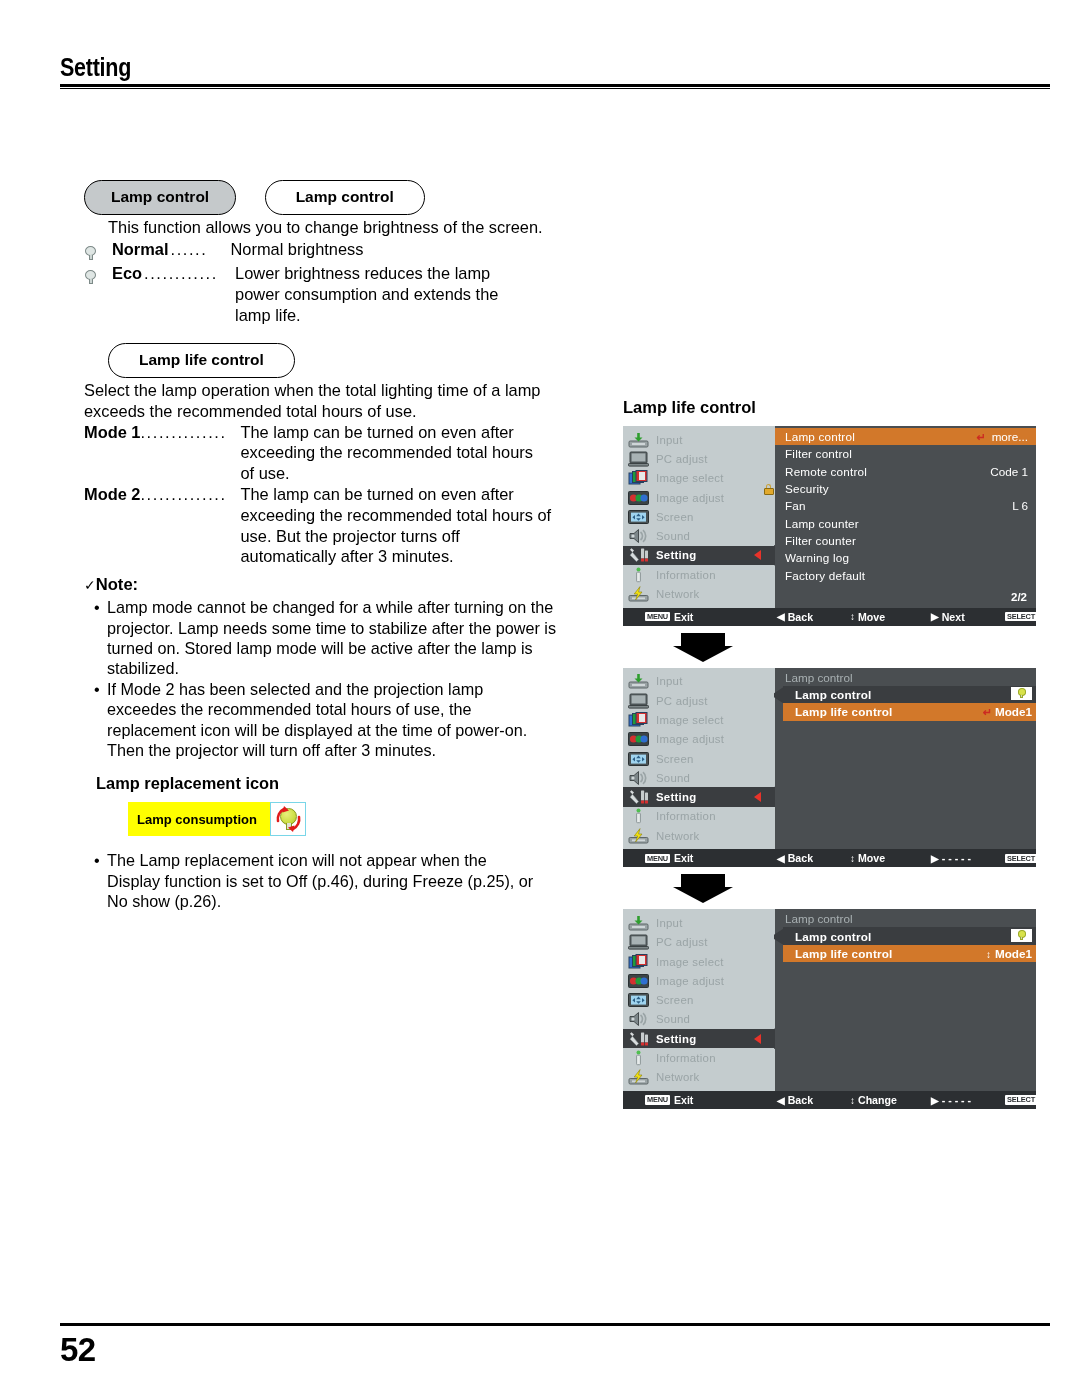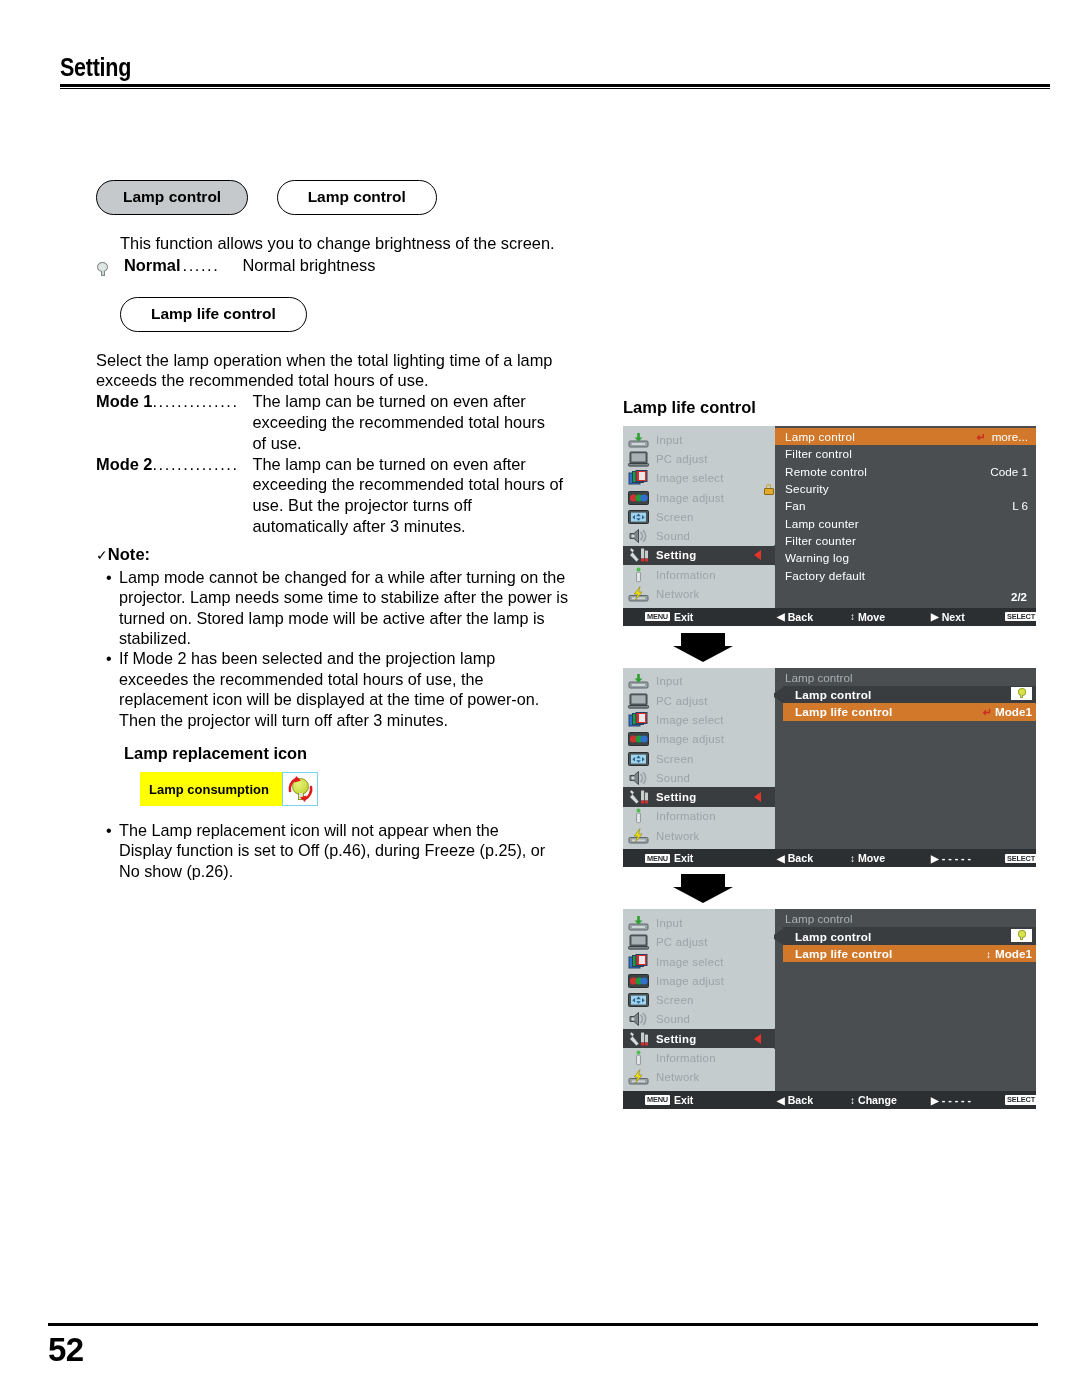--- a/index.html
+++ b/index.html
@@ -18,38 +18,38 @@
   .page-header .title {
     font-size: 25px; font-weight: bold; letter-spacing: -0.3px;
     font-family: "Liberation Sans", sans-serif;
     transform: scaleX(0.86); transform-origin: left center;
     line-height: 1.0;
   }
   .page-header .rule-thick { height:3px; background:#000; margin-top:4px; }
   .page-header .rule-thin  { height:1px; background:#000; margin-top:1px; }
 
   
-  .left-col { position:absolute; left:96px; top:168px; width:500px; }
+  .left-col { position:absolute; left:84px; top:168px; width:500px; }
 
   .pill {
     display:inline-block;
     border:1.6px solid #000;
     border-radius:999px;
     font-weight:bold;
     font-size:15.5px;
     line-height:1;
     text-align:center;
   }
   .pill.filled { background:#c5c9cb; padding:8px 26px 9px 26px; }
   .pill.hollow { background:#fff;    padding:8px 30px 9px 30px; }
 
   .pill-row-1 { margin-left:0px; }
   .pill-row-2 { margin-left:24px; margin-top:12px; }
 
-  .body-text { font-size:16.4px; line-height:20.8px; margin-top:18px; }
+  .body-text { font-size:16.4px; line-height:20.8px; margin-top:2px; }
   .indent1 { margin-left:24px; }
 
   
   .deflist { margin-top:2px; }
   .defrow { display:flex; align-items:flex-start; font-size:16.4px; line-height:20.8px; }
   .defrow .bulbcell { width:28px; flex:0 0 28px; padding-top:3px; }
   .defrow .term {
     flex:0 0 auto; font-weight:bold; white-space:nowrap;
   }
   .defrow .leader {
@@ -76,21 +76,21 @@
   .mode-row .modedesc { }
 
   
   .note-head { font-size:16.6px; font-weight:bold; margin-top:8px; }
   .note-head .chk { font-weight:normal; font-size:14px; }
   .note-list { margin-top:2px; }
   .note-item { display:flex; font-size:16.2px; line-height:20.4px; margin-top:0px; }
   .note-item .dot { flex:0 0 13px; text-align:left; }
   .note-item .txt { flex:1 1 auto; }
 
-  .sub-head { font-weight:bold; font-size:16.4px; margin-top:14px; margin-left:28px; }
+  .sub-head { font-weight:bold; font-size:16.4px; margin-top:14px; margin-left:12px; }
 
   
   .lamprep-wrap { display:flex; align-items:stretch; margin-top:9px; margin-left:44px; width:178px; height:34px; }
   .lamprep-label {
     background:#ffff00; color:#000; font-weight:bold; font-size:13px;
     display:flex; align-items:center; padding:0 9px; flex:1 1 auto;
   }
   .lamprep-icon {
     flex:0 0 36px; background:#ffffff; border:1.5px solid #79d6e8;
     position:relative;
@@ -176,21 +176,21 @@
 
   
   .downarrow { width:60px; height:28px; margin:7px 0 7px 50px; position:relative; }
   .downarrow .stem { position:absolute; left:8px; top:0; width:44px; height:14px; background:#000; }
   .downarrow .head {
     position:absolute; left:0px; top:13px; width:0; height:0;
     border-left:30px solid transparent; border-right:30px solid transparent; border-top:16px solid #000;
   }
 
   
-  .page-footer { position:absolute; left:48px; top:1323px; width:990px; }
+  .page-footer { position:absolute; left:60px; top:1323px; width:990px; }
   .page-footer .rule { height:2.5px; background:#000; }
   .page-footer .num { font-size:33px; font-weight:bold; margin-top:5px; letter-spacing:-0.5px; }
 
   .lock-icon { width:11px; height:11px; position:relative; display:inline-block; }
   .lock-icon .shackle {
     position:absolute; left:3px; top:0; width:5px; height:5px;
     border:1.4px solid #c8a23a; border-bottom:none; border-radius:3px 3px 0 0;
   }
   .lock-icon .bodyl {
     position:absolute; left:0.5px; top:4px; width:10px; height:7px; background:#e2a92c; border:1px solid #8a6a12; border-radius:1px;
@@ -214,20 +214,28 @@
   <div class="body-text indent1">This function allows you to change brightness of the screen.</div>
 
   <div class="deflist">
     <div class="defrow">
       <div class="bulbcell">
         <span class="bulb"><span class="globe"></span><span class="neck"></span></span>
       </div>
       <div class="term">Normal</div>
       <div class="leader" style="flex:0 0 62px;">......</div>
       <div class="desc">Normal brightness</div>
+    </div>
+    <div class="defrow">
+      <div class="bulbcell">
+        <span class="bulb"><span class="globe"></span><span class="neck"></span></span>
+      </div>
+      <div class="term">Eco</div>
+      <div class="leader" style="flex:0 0 93px;">............</div>
+      <div class="desc" style="flex:1 1 auto; max-width:300px;">Lower brightness reduces the lamp power consumption and extends the lamp life.</div>
     </div>
   </div>
 
   <div class="pill hollow" style="margin-top:18px; margin-left:24px;">Lamp life control</div>
 
   <div class="body-text" style="">Select the lamp operation when the total lighting time of a lamp exceeds the recommended total hours of use.</div>
 
   <div>
     <div class="mode-row">
       <div class="modeterm">Mode 1</div>

